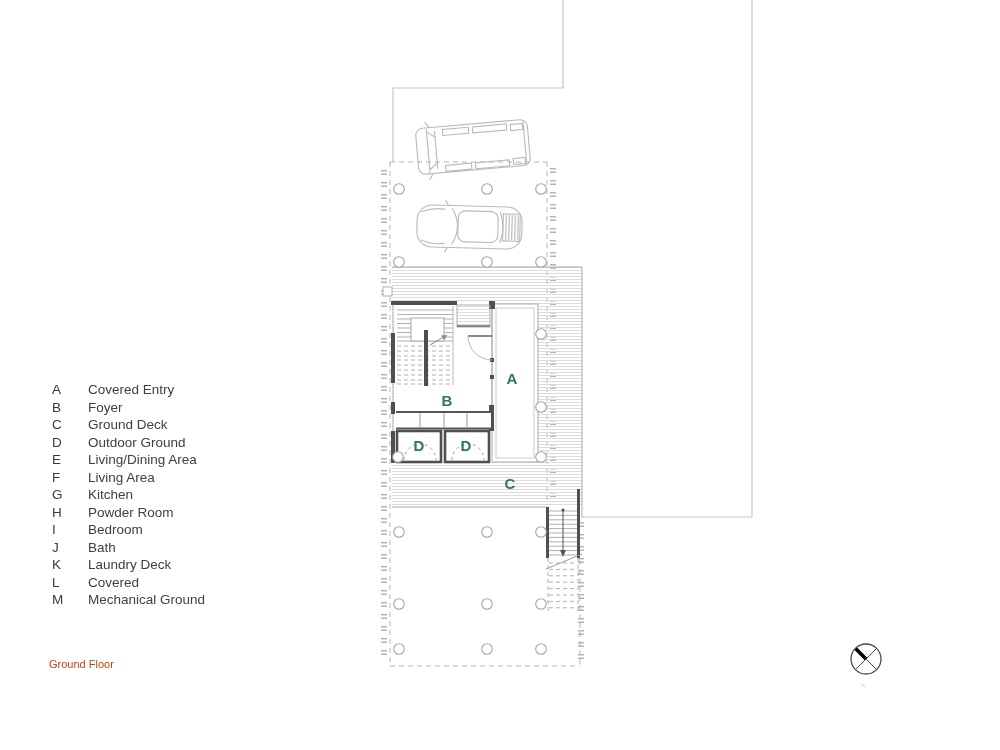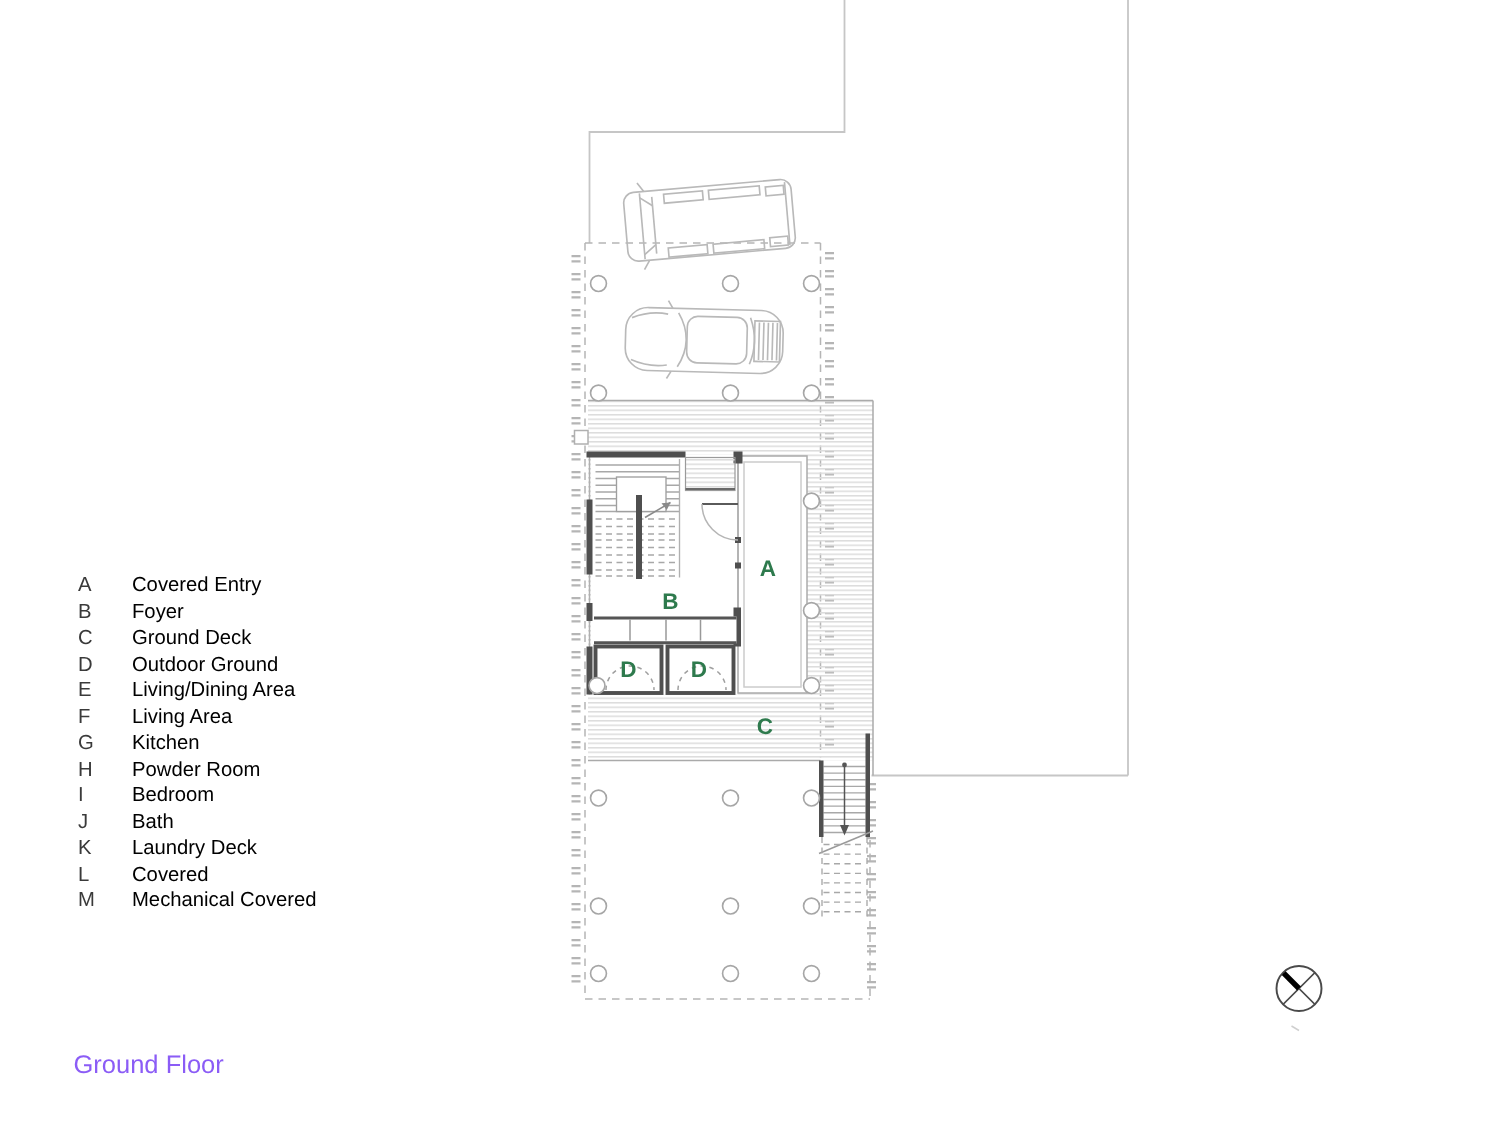--- a/index.html
+++ b/index.html
@@ -7,24 +7,24 @@
     position:relative;width:1000px;height:750px;background:#ffffff;overflow:hidden;
     font-family:"Liberation Sans", sans-serif;
   }
   .plan-svg{position:absolute;left:0;top:0;}
   .legend{
     position:absolute;left:52px;top:381px;
     font-size:13.5px;line-height:17.5px;color:#3a3a3a;
   }
   .legend-row{display:flex;white-space:nowrap;}
   .legend-letter{display:inline-block;width:36px;color:#3a3a3a;}
-  .legend-label{color:#000000;}
+  .legend-label{color:#404040;}
   .sheet-title{
     position:absolute;left:49px;top:658px;
-    font-size:17px;color:#8b5cf6;margin-top:42px;
+    font-size:11px;color:#c2410c;
   }
   .plan-label{
     font-size:15px;font-weight:bold;fill:#2e7a4d;
     font-family:"Liberation Sans", sans-serif;
   }
 </style>
 </head>
 <body>
 
 <div class="canvas">
@@ -238,19 +238,19 @@
     <div class="legend-row">
         <span class="legend-letter">K</span>
         <span class="legend-label">Laundry Deck</span>
       </div>
     <div class="legend-row">
         <span class="legend-letter">L</span>
         <span class="legend-label">Covered</span>
       </div>
     <div class="legend-row">
         <span class="legend-letter">M</span>
-        <span class="legend-label">Mechanical Covered</span>
+        <span class="legend-label">Mechanical Ground</span>
       </div>
   </div>
 
   <div class="sheet-title">Ground Floor</div>
 
 </div>
 
 </body></html>

